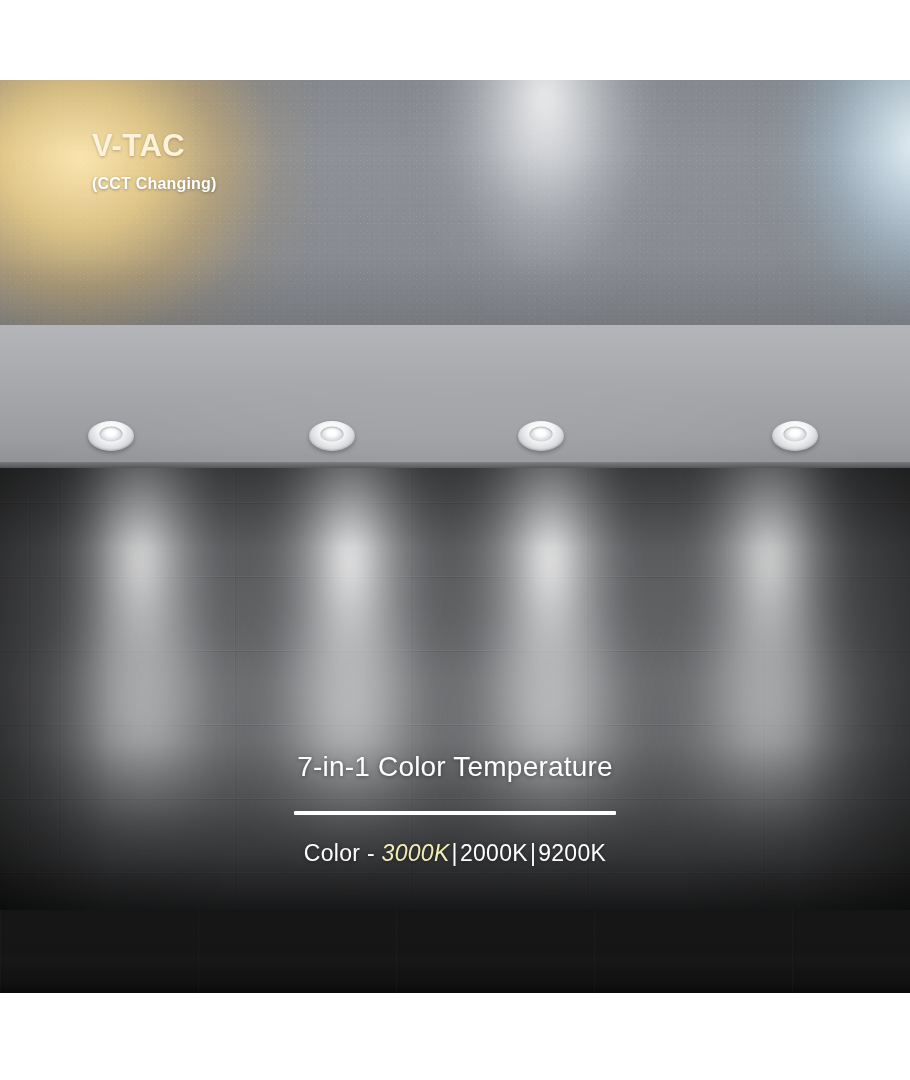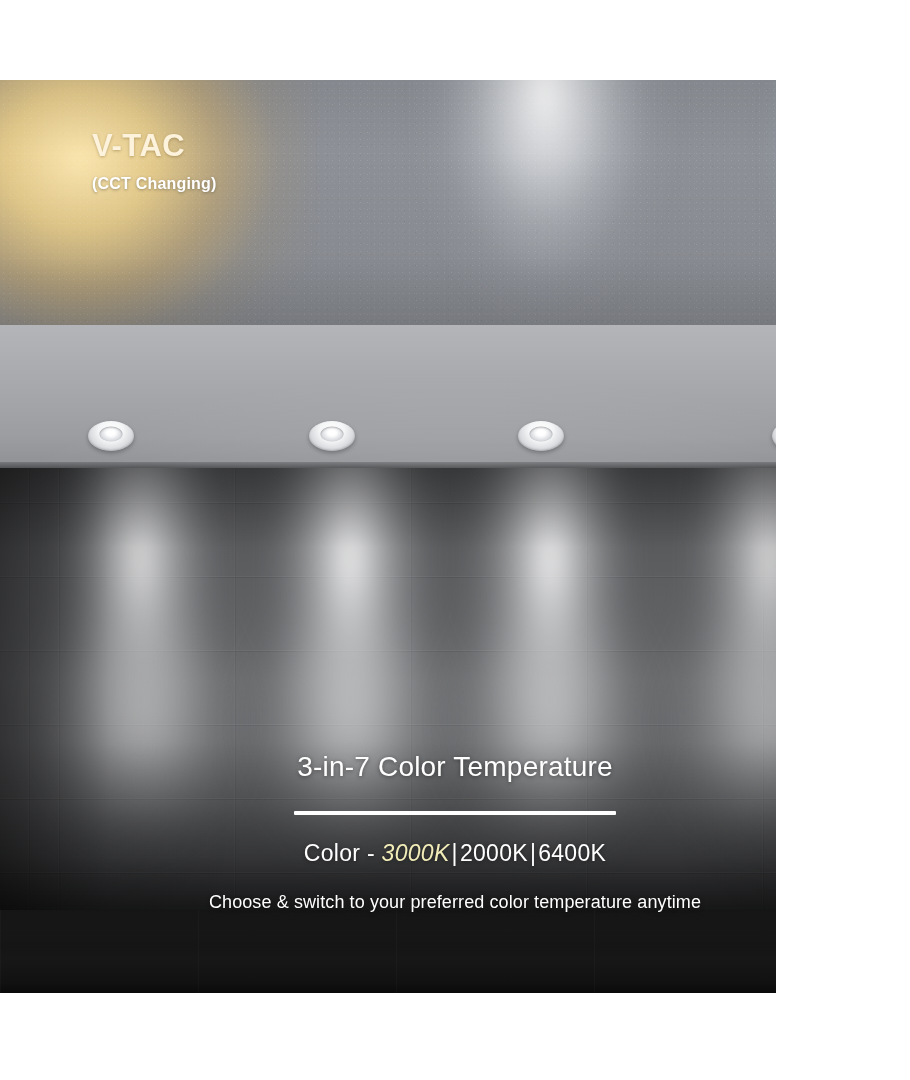--- a/index.html
+++ b/index.html
@@ -8,21 +8,21 @@
     padding: 0;
     background: #ffffff;
   }
   body {
     font-family: "Liberation Sans", sans-serif;
     -webkit-font-smoothing: antialiased;
   }
 
   .page {
     position: relative;
-    width: 776px;
+    width: 910px;
     height: 1080px;
     background: #ffffff;
     overflow: hidden;
   }
 
   
   .banner {
     position: absolute;
     left: 0;
     top: 80px;
@@ -466,22 +466,21 @@
       <div class="wall-pool" style="left:770px;"></div>
       <div class="wall-vignette"></div>
     </div>
 
     <div class="floor">
       <div class="floor-sheen"></div>
       <div class="floor-lines"></div>
     </div>
 
     <div class="copy-block">
-      <div class="headline">3-in-7 Color Temperature</div>
+      <div class="headline">7-in-1 Color Temperature</div>
       <div class="divider"></div>
       <div class="temps">
-        <span>Color - </span><span class="temp-warm">3000K</span><span class="temp-sep">|</span><span>2000K</span><span class="temp-sep">|</span><span>6400K</span>
+        <span>Color - </span><span class="temp-warm">3000K</span><span class="temp-sep">|</span><span>2000K</span><span class="temp-sep">|</span><span>9200K</span>
       </div>
-      <div class="sub-note">Choose &amp; switch to your preferred color temperature anytime</div>
     </div>
 
   </div>
 </div>
 
 </body></html>

